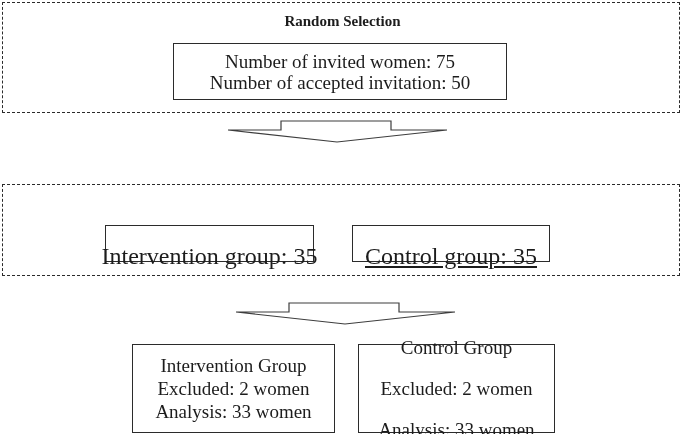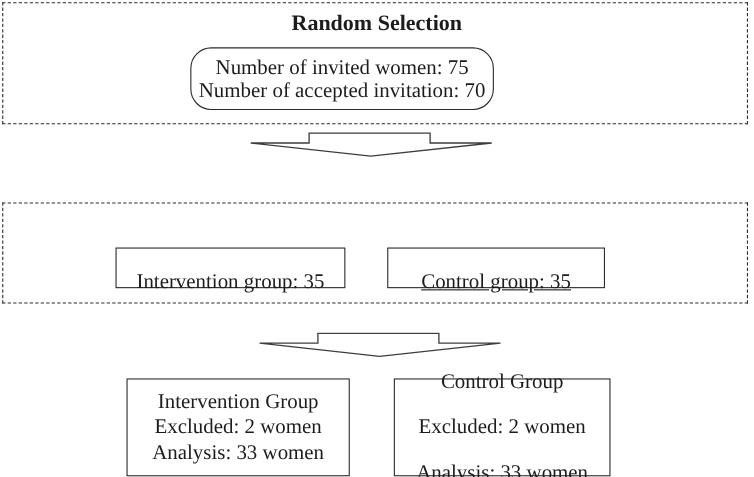--- a/index.html
+++ b/index.html
@@ -32,66 +32,66 @@
     align-items: center;
     justify-content: center;
     text-align: center;
   }
   .section-title {
     position: absolute;
     left: 0;
     width: 100%;
     text-align: center;
     font-weight: bold;
-    font-size: 20px;
+    font-size: 15px;
     line-height: 20px;
   }
   .body-text {
     font-size: 19px;
     line-height: 21px;
     white-space: nowrap;
   }
   .final-text {
     font-size: 19px;
     line-height: 23px;
     white-space: nowrap;
   }
   .single-line {
-    font-size: 19px;
+    font-size: 24px;
     line-height: 19px;
     white-space: nowrap;
     margin-top: 26px;
   }
   .arrow {
     position: absolute;
   }
 
   
   #selection-box   { left: 2px;   top: 2px;   width: 678px; height: 111px; }
   #selection-title { top: 11px; }
-  #invited-box     { left: 173px; top: 43px;  width: 276px; height: 57px; border-radius: 19px; }
+  #invited-box     { left: 173px; top: 43px;  width: 334px; height: 57px; }
   #arrow-1         { left: 227px; top: 120px; }
   #allocation-box  { left: 2px;   top: 184px; width: 678px; height: 92px; }
   #allocation-title{ top: 192px; }
   #alloc-left      { left: 105px; top: 225px; width: 209px; height: 37px; }
   #alloc-right     { left: 352px; top: 225px; width: 198px; height: 37px; text-decoration: underline; }
   #arrow-2         { left: 235px; top: 302px; }
-  #final-left      { left: 115px; top: 344px; width: 203px; height: 89px; text-align: right; }
+  #final-left      { left: 132px; top: 344px; width: 203px; height: 89px; text-align: right; }
   #final-right     { left: 358px; top: 344px; width: 197px; height: 89px; gap: 18px; }
 </style>
 </head>
 <body>
 
 <div class="canvas">
 
   <div class="dashed-box" id="selection-box"></div>
   <div class="section-title" id="selection-title">Random Selection</div>
   <div class="solid-box" id="invited-box">
     <div class="body-text">Number of invited women: 75</div>
-    <div class="body-text">Number of accepted invitation: 70</div>
+    <div class="body-text">Number of accepted invitation: 50</div>
   </div>
 
   <svg class="arrow" id="arrow-1" width="222" height="24" viewBox="0 0 222 24">
     <polygon points="54,1 164,1 164,10 220,10 110,22 1,10 54,10" fill="#ffffff" stroke="#3d3d3d" stroke-width="1.2" stroke-linejoin="miter"></polygon>
   </svg>
 
   <div class="dashed-box" id="allocation-box"></div>
   <div class="solid-box" id="alloc-left">
     <div class="single-line">Intervention group: 35</div>
   </div>

